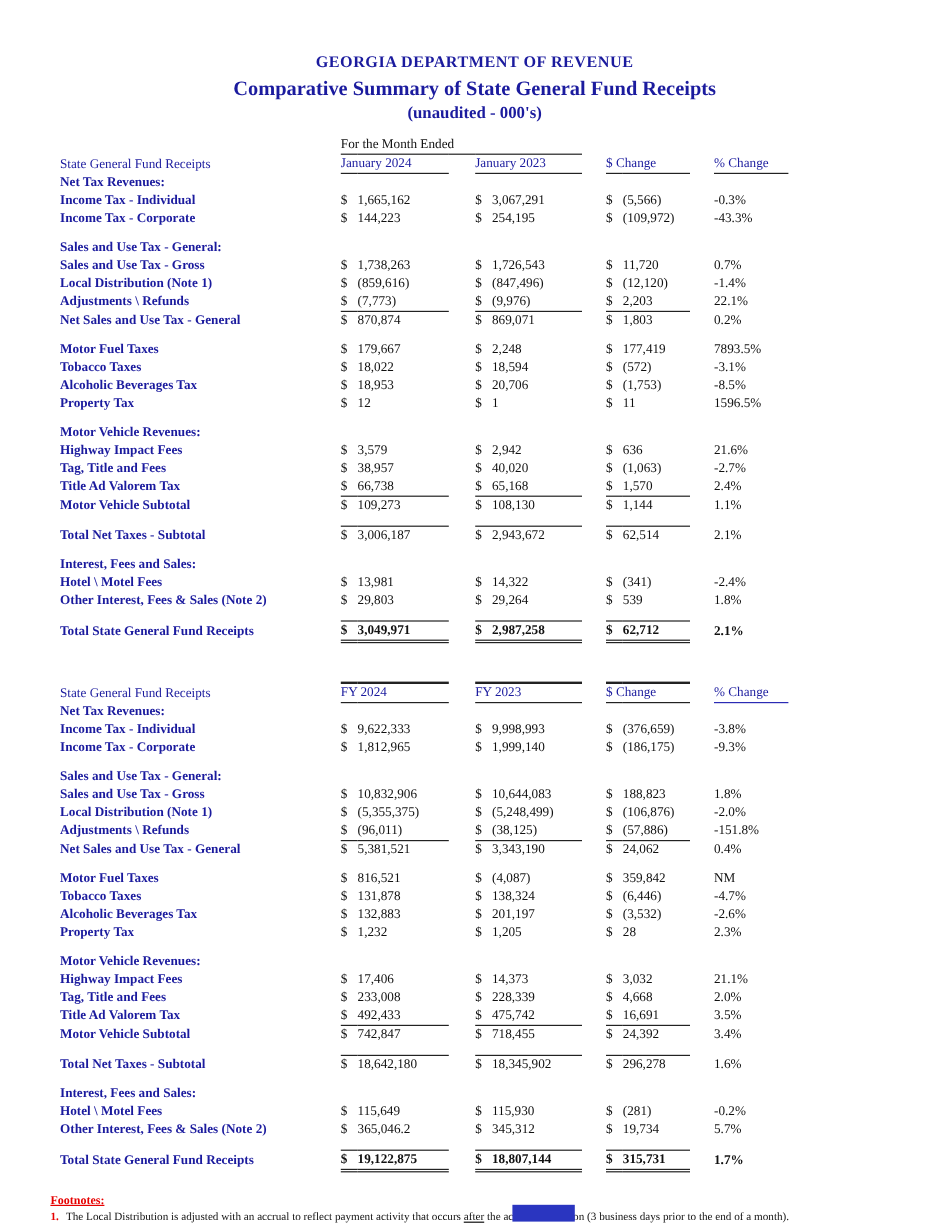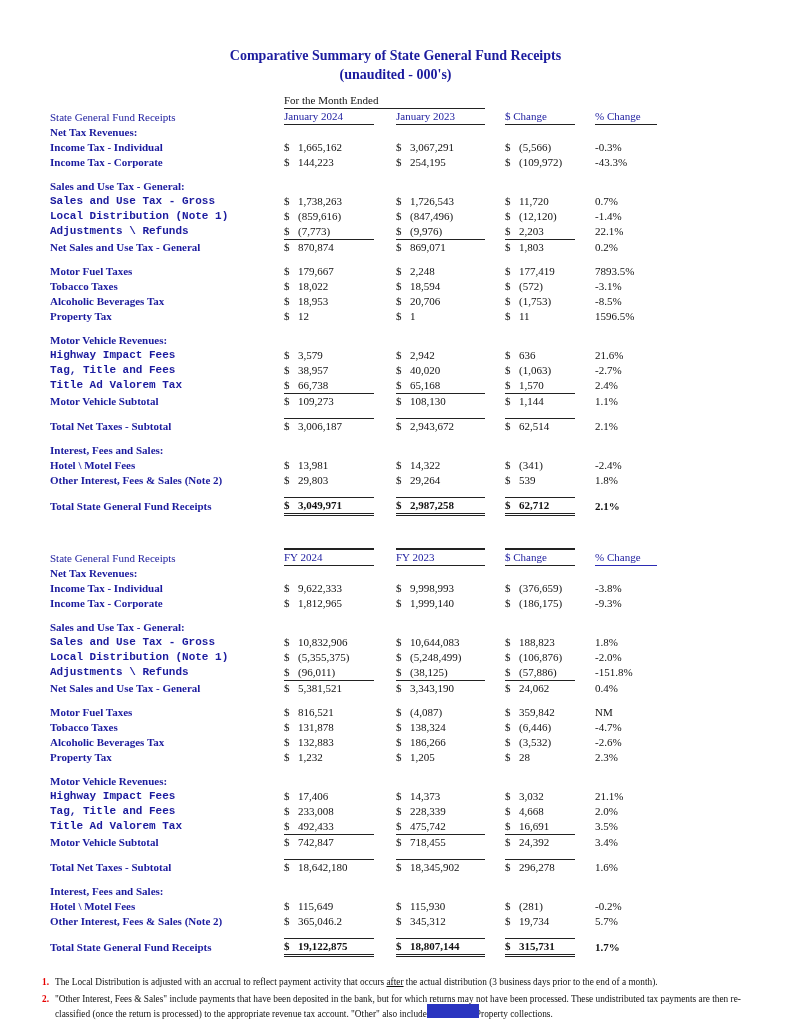--- a/index.html
+++ b/index.html
@@ -8,39 +8,39 @@
     --ink:#111;
     --rule:#222;
   }
   html,body{margin:0;padding:0;}
   body{
     width:791px;height:1024px;background:#fff;position:relative;overflow:hidden;
     font-family:"Liberation Serif", serif;color:var(--ink);
   }
   .doc-header{width:700px;margin:0 auto;padding-top:44px;text-align:center;}
   .title{font-size:13.5px;font-weight:bold;color:var(--navy);letter-spacing:.4px;}
-  .subtitle{font-size:14px;font-weight:bold;color:var(--navy);margin-top:4px;}
+  .subtitle{font-size:17px;font-weight:bold;color:var(--navy);margin-top:4px;}
   .unaudited{font-size:14px;font-weight:bold;color:var(--navy);margin-top:3px;}
 
   .table-slot{margin-top:10px;}
   .table-slot.second{margin-top:32px;}
 
   table.tbl{border-collapse:collapse;table-layout:fixed;margin-left:50px;}
   .tbl td,.tbl th{padding:0;font-size:11px;line-height:15px;height:15px;white-space:nowrap;font-weight:normal;text-align:left;}
   .tbl thead th{vertical-align:bottom;}
   .spanhdr{font-size:12px;font-weight:bold;color:#111;text-align:center;border-bottom:1.5px solid var(--rule);padding-bottom:1px;}
   .ch{color:var(--navy);font-weight:bold;text-align:center;font-size:11.5px;border-bottom:1.5px solid var(--rule);padding:2px 0 1px 0;}
   .fy .ch.m1,.fy .ch.m2,.fy .ch.m3{border-top:2px solid var(--rule);}
   .fy .ch.pct{border-bottom:1.5px solid #2b2bb4;}
   .lefthdr{color:var(--navy);font-weight:bold;font-size:11.5px;vertical-align:bottom;}
   .lbl, .lbl span{color:var(--navy);font-weight:bold;}
   .note{color:var(--red);font-weight:bold;}
   .i1{padding-left:12px;}
   .i2{padding-left:31px;}
-  .i3{padding-left:41px;font-family:Liberation Mono, monospace;}
+  .i3{padding-left:41px;}
   .d{text-align:left;color:var(--ink);}
   .v{text-align:right;color:var(--ink);padding-right:2px;}
   .p{text-align:right;color:var(--ink);}
   tr.spacer td{height:9px;line-height:9px;font-size:1px;}
   tr.subtotal td.d, tr.subtotal td.v{border-top:1px solid var(--rule);}
   tr.total td.d, tr.total td.v{border-top:1.5px solid var(--rule);}
   tr.grandtotal td.d, tr.grandtotal td.v{border-top:1.5px solid var(--rule);border-bottom:3px double var(--rule);font-weight:bold;}
   tr.grandtotal td.p{font-weight:bold;}
 
   .footnotes{margin:18px 0 0 42px;width:716px;}
@@ -49,20 +49,21 @@
   .fn-num{color:var(--red);font-weight:bold;flex:0 0 auto;}
   .fn-text{color:var(--ink);}
   .fn-text u{text-decoration:underline;}
 
   .bottom-blue-box{position:absolute;left:427px;top:1004px;width:52px;height:14px;background:#2a35c0;}
 </style>
 </head>
 <body>
 
 <div class="doc-header">
+  <div class="title">GEORGIA DEPARTMENT OF REVENUE</div>
   <div class="subtitle">Comparative Summary of State General Fund Receipts</div>
   <div class="unaudited">(unaudited - 000's)</div>
 </div>
 
 <div class="table-slot first">
     <table class="tbl">
       <colgroup>
         <col style="width: 234px;">
         <col style="width: 14px;">
         <col style="width: 76px;">
@@ -503,21 +504,21 @@
           <td class="v">(6,446)</td>
           <td></td>
           <td class="p">-4.7%</td>
         </tr>
         <tr class="item">
           <td class="lbl i2"><span>Alcoholic Beverages Tax</span></td>
           <td class="d">$</td>
           <td class="v">132,883</td>
           <td></td>
           <td class="d">$</td>
-          <td class="v">186,266</td>
+          <td class="v">201,197</td>
           <td></td>
           <td class="d">$</td>
           <td class="v">(3,532)</td>
           <td></td>
           <td class="p">-2.6%</td>
         </tr>
         <tr class="item">
           <td class="lbl i2"><span>Property Tax</span></td>
           <td class="d">$</td>
           <td class="v">1,232</td>
@@ -650,20 +651,21 @@
           <td class="d">$</td>
           <td class="v">315,731</td>
           <td></td>
           <td class="p">1.7%</td>
         </tr>
       </tbody>
     </table>
   </div>
 
 <div class="footnotes">
+  <div class="fn-head">Footnotes:</div>
   <div class="fn-item">
     <span class="fn-num">1.</span>
     <span class="fn-text"><span>The Local Distribution is adjusted with an accrual to reflect payment activity that occurs </span><u>after</u><span> the actual distribution (3 business days prior to the end of a month).</span></span>
   </div>
   <div class="fn-item">
     <span class="fn-num">2.</span>
     <span class="fn-text"><span>"Other Interest, Fees &amp; Sales" include payments that have been deposited in the bank, but for which returns may not have been processed. These undistributed tax payments are then re-classified (once the return is processed) to the appropriate revenue tax account. "Other" also includes Unclaimed Property collections.</span><u></u><span></span></span>
   </div>
 </div>
 

